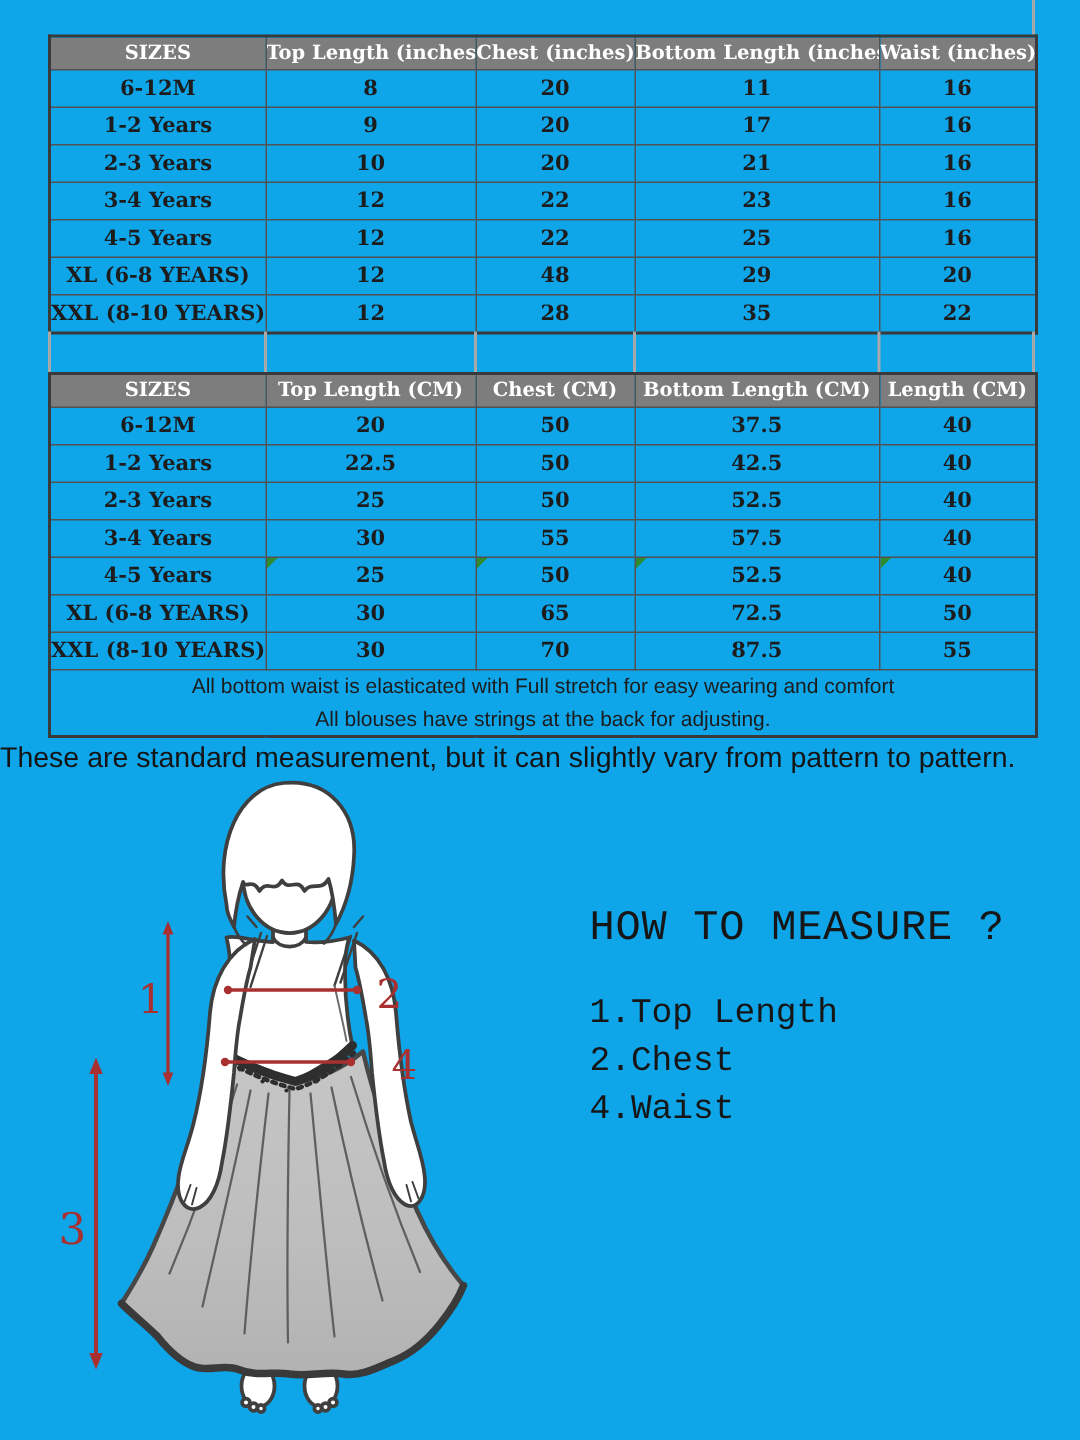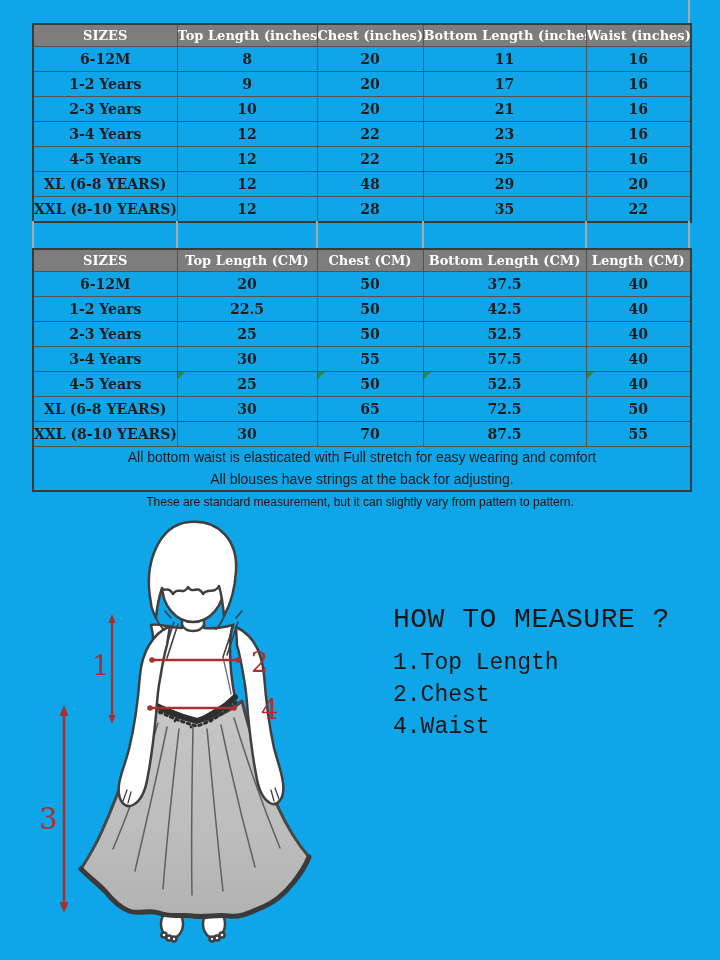--- a/index.html
+++ b/index.html
@@ -16,26 +16,26 @@
   .size-table thead th{background:var(--header-bg);color:var(--header-text);font-size:13px;height:21px;}
   .size-table tbody th,.size-table tbody td{height:24px;}
   .size-table td.flag{position:relative;}
   .size-table td.flag::before{content:"";position:absolute;top:0;left:0;width:0;height:0;
         border-top:7px solid var(--flag-green);border-right:7px solid transparent;}
   .note-cell{font-family:"Liberation Sans", sans-serif;font-weight:normal !important;
         font-size:13px;line-height:1.55;height:42px;color:#191919;white-space:normal !important;}
   .t-inches{top:23px;}
   .t-cm{top:248px;}
   .stub{position:absolute;width:2px;background:#a9a9a9;}
-  .disclaimer{position:absolute;left:0;top:495px;width:720px;text-align:center;
-        font-family:"Liberation Sans", sans-serif;font-size:12px;color:#141414;}
+  .disclaimer{position:absolute;left:0;top:495px;width:720px;
+        font-family:"Liberation Sans", sans-serif;font-size:19px;color:#141414;}
   .figure-svg{position:absolute;left:15px;top:515px;}
   .htm{position:absolute;left:393px;top:604px;font-family:Liberation Mono, monospace;color:#161616;}
   .htm-title{font-size:28px;letter-spacing:0.5px;white-space:nowrap;}
-  .htm-list{margin-top:12px;}
+  .htm-list{margin-top:24px;}
   .htm-item{font-size:23px;line-height:32px;white-space:nowrap;}
   .red-t{fill:var(--measure-red);font-family:"DejaVu Serif", serif;}
   .red-s{stroke:var(--measure-red);}
   .red-f{fill:var(--measure-red);}
 </style>
 </head>
 <body>
 
 <div class="page">
 

